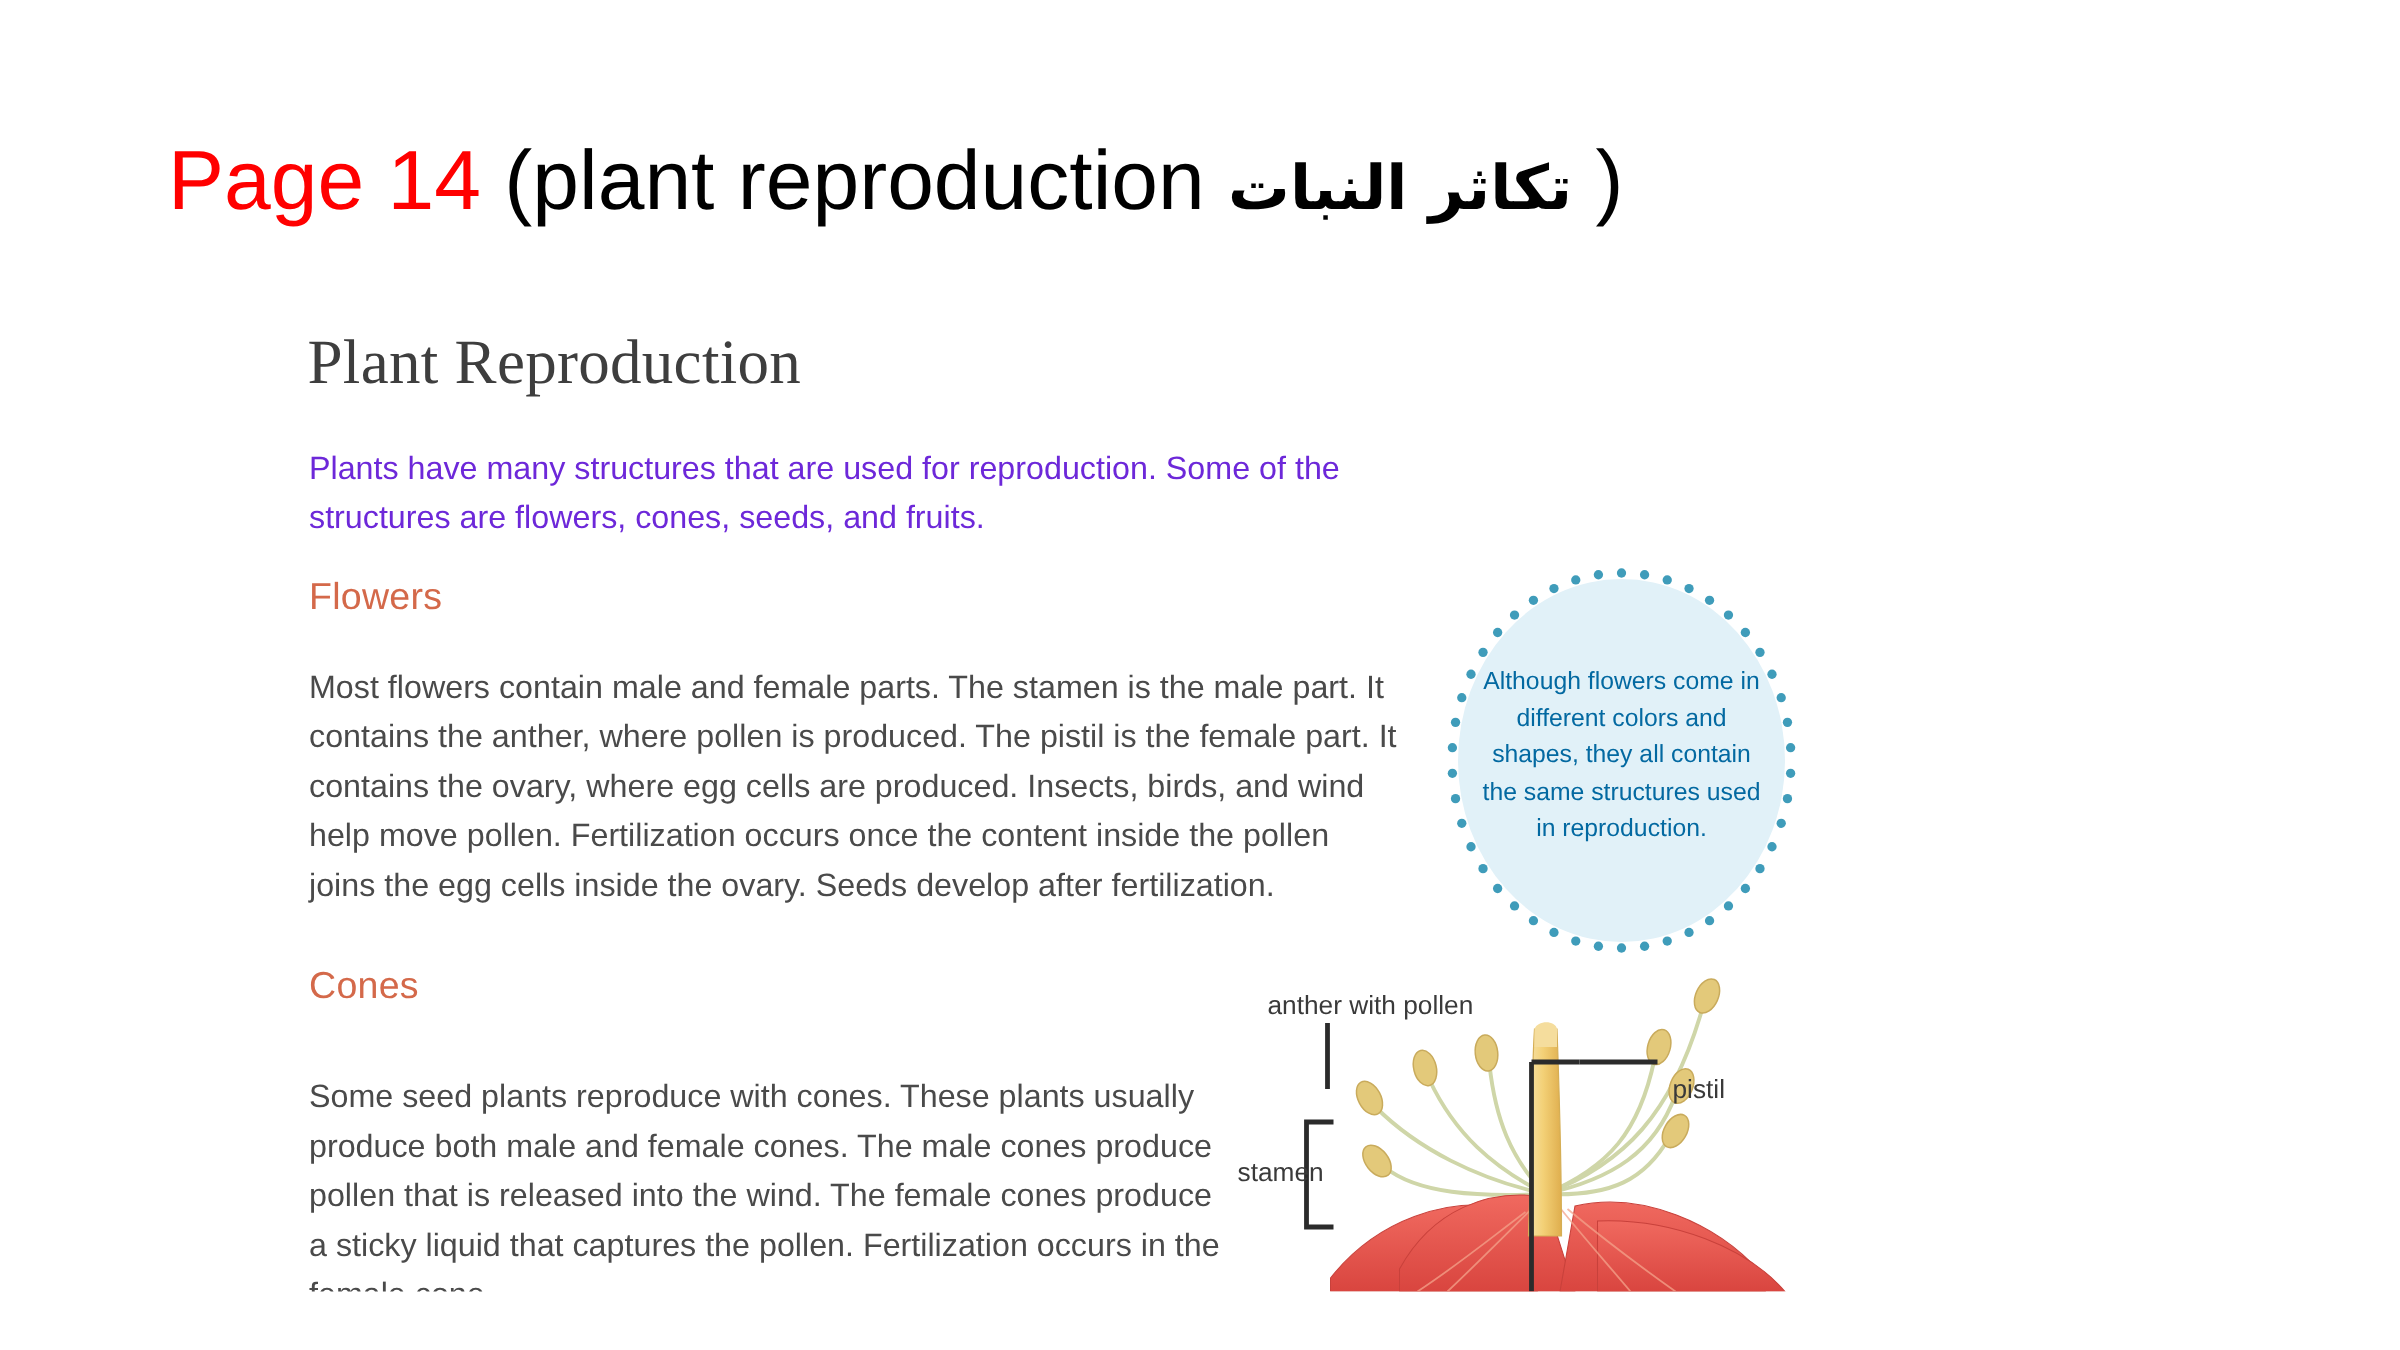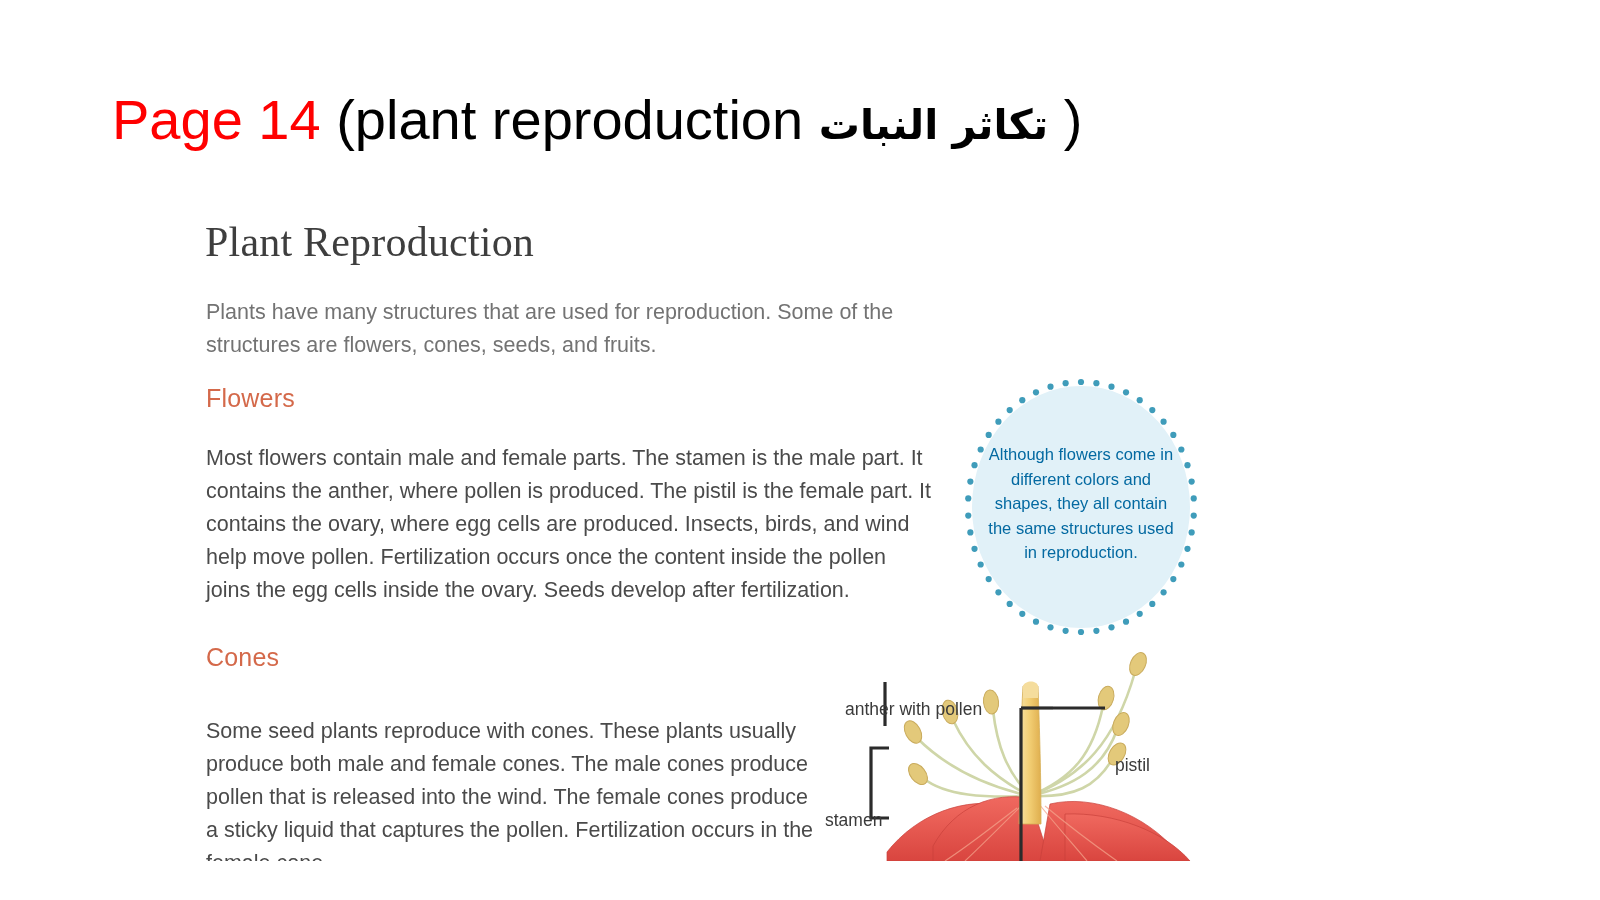--- a/index.html
+++ b/index.html
@@ -60,21 +60,21 @@
     white-space: nowrap;
   }
 
   .scan-intro {
     position: absolute;
     left: 6px;
     top: 90px;
     width: 740px;
     font-size: 21.5px;
     line-height: 33px;
-    color: #737373;
+    color: #6d28d9;
   }
 
   .sub-heading {
     position: absolute;
     font-size: 25px;
     color: #d4694a;
     font-weight: 400;
     letter-spacing: 0.2px;
   }
   .sub-heading.flowers { left: 6px; top: 178px; }
@@ -133,21 +133,20 @@
     top: 440px;
     width: 410px;
     height: 215px;
   }
   .flower-svg { display: block; }
   .diag-label {
     position: absolute;
     font-size: 17.5px;
     color: #3a3a3a;
     white-space: nowrap;
-    margin-top: 39px;
   }
   .diag-label.anther { left: 20px;  top: 14px; }
   .diag-label.pistil { left: 290px; top: 70px; text-align: center; }
   .diag-label.stamen { left: 0px;   top: 125px; }
 </style>
 </head>
 <body>
 
 <div class="slide-title">
   <span class="page-no">Page 14</span><span>&nbsp;</span><span>(</span><span>plant reproduction</span><span>&nbsp;</span><span class="arabic">تكاثر النبات</span><span>&nbsp;</span><span>)</span>

